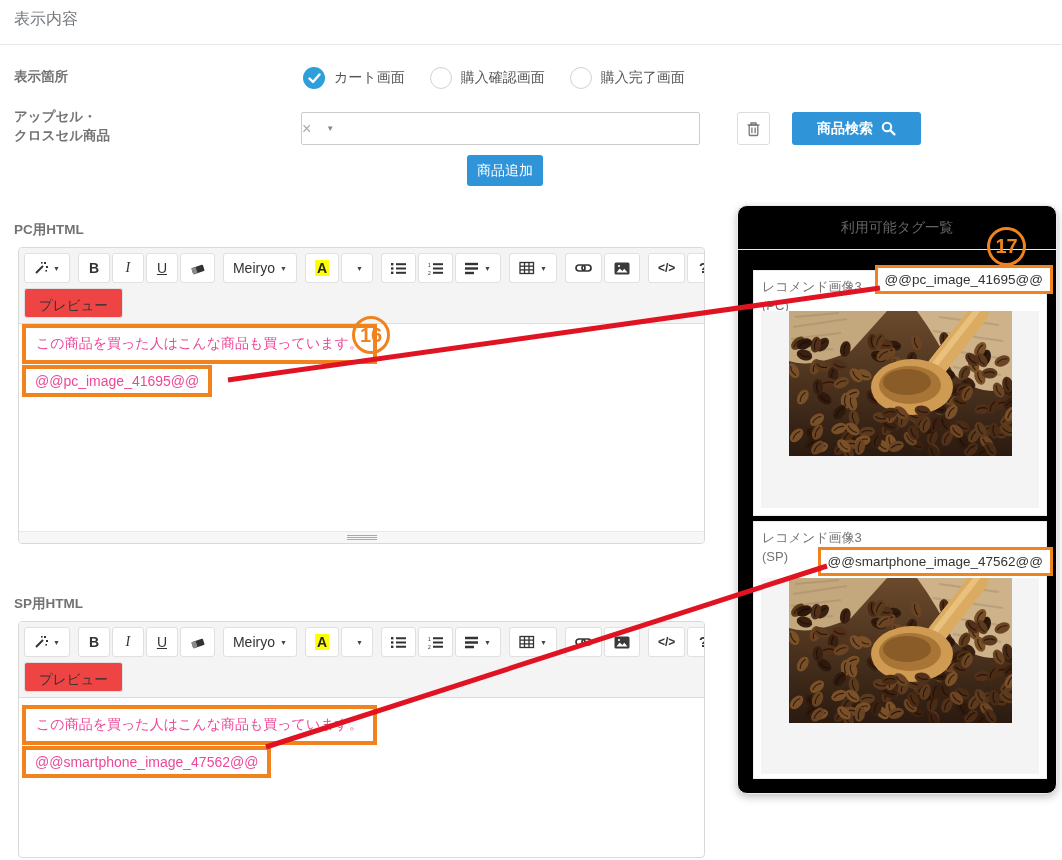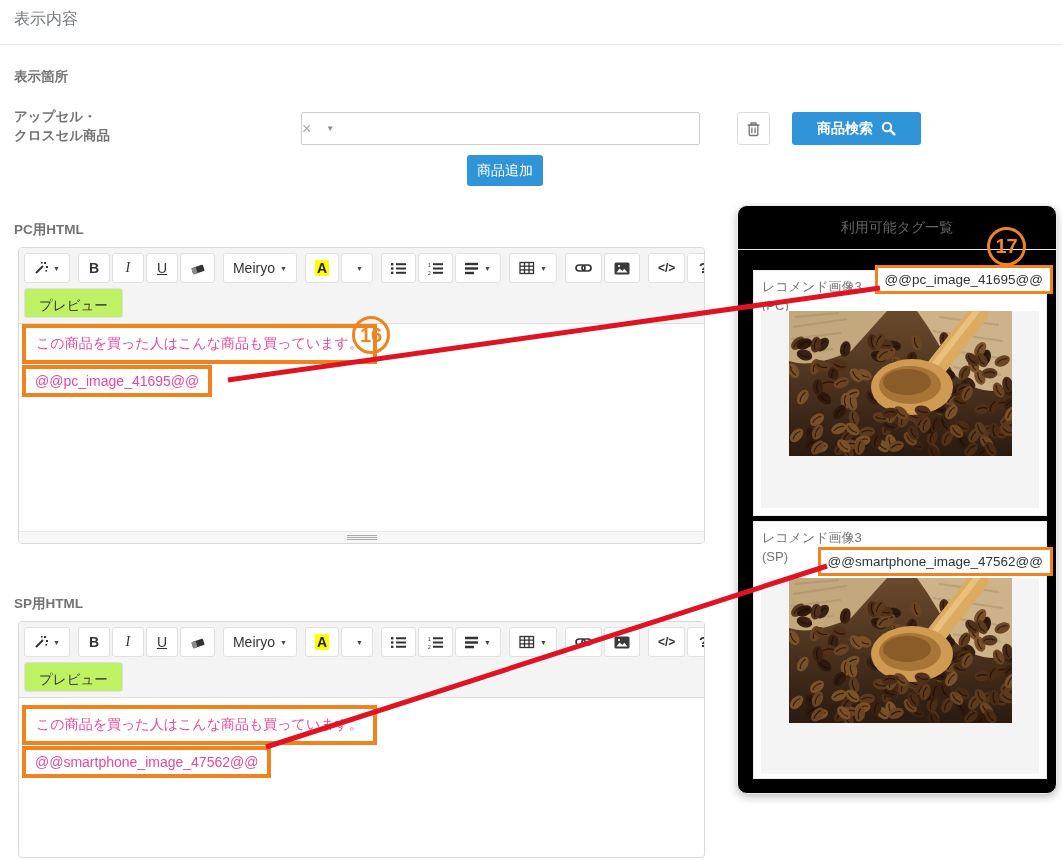--- a/index.html
+++ b/index.html
@@ -44,21 +44,21 @@
   .tb-row2{display:flex;}
   .btn-group{display:flex;gap:2px;}
   .tb-btn{min-width:32px;height:30px;box-sizing:border-box;background:#fff;border:1px solid #e0e0e0;border-radius:3px;
     display:flex;align-items:center;justify-content:center;padding:0 9px;font-size:14px;color:#333;cursor:pointer;
     font-family:inherit;}
   .tb-btn .caret{font-size:7px;color:#444;margin-left:5px;}
   .tb-btn.b{font-weight:bold;}
   .tb-btn.i{font-style:italic;font-family:"Liberation Serif",serif;}
   .tb-btn.u{text-decoration:underline;}
   .color-a{background:#ffff00;font-weight:bold;padding:0 2px;font-size:14px;color:#222;}
-  .preview-btn{height:30px;padding:8px 14px;background:#bef264;border:1px solid #e0e0e0;border-radius:3px;font-size:13.5px;
+  .preview-btn{height:30px;padding:8px 14px;background:#ef4444;border:1px solid #e0e0e0;border-radius:3px;font-size:13.5px;
     color:#333;cursor:pointer;font-family:inherit;}
   .editor-content{padding:0;position:relative;}
   .hl-box{display:inline-block;border:4px solid #f0831e;background:#fff;font-size:14px;color:#ec4899;margin-left:3px;}
   .hl-line1{padding:7px 10px;margin-top:0;}
   .hl-line2{padding:4px 9px;margin-top:1px;}
   .resize-bar{position:absolute;bottom:0;left:0;right:0;height:11px;background:#f7f7f7;border-top:1px solid #e9e9e9;
     display:flex;align-items:center;justify-content:center;cursor:ns-resize;}
   .grip{width:30px;height:1px;background:#a9a9a9;box-shadow:0 2px #a9a9a9,0 4px #a9a9a9;margin-bottom:4px;}
 
   
@@ -671,20 +671,38 @@
     </g>
   </defs>
 </svg>
 
 <div id="app">
 
   <div class="page-title">表示内容</div>
   <div class="title-divider"></div>
 
   <div class="form-label" style="top:67px;">表示箇所</div>
+  <div class="radio-group">
+    <label class="radio-item">
+      <span class="radio-circle checked">
+        <svg class="icon-svg" width="13" height="11" viewBox="0 0 13 11">
+            <polyline points="1.5,5.5 5,9 11.5,1.5" fill="none" stroke="#fff" stroke-width="2.4" stroke-linecap="round" stroke-linejoin="round"></polyline>
+          </svg>
+      </span>
+      <span>カート画面</span>
+    </label>
+    <label class="radio-item">
+      <span class="radio-circle unchecked"></span>
+      <span>購入確認画面</span>
+    </label>
+    <label class="radio-item">
+      <span class="radio-circle unchecked"></span>
+      <span>購入完了画面</span>
+    </label>
+  </div>
 
   <div class="form-label" style="top:107px;">
     <div>アップセル・</div>
     <div>クロスセル商品</div>
   </div>
   <div class="product-select">
     <span class="select-clear">×</span>
     <span class="select-caret">▼</span>
   </div>
   <button class="trash-button">

